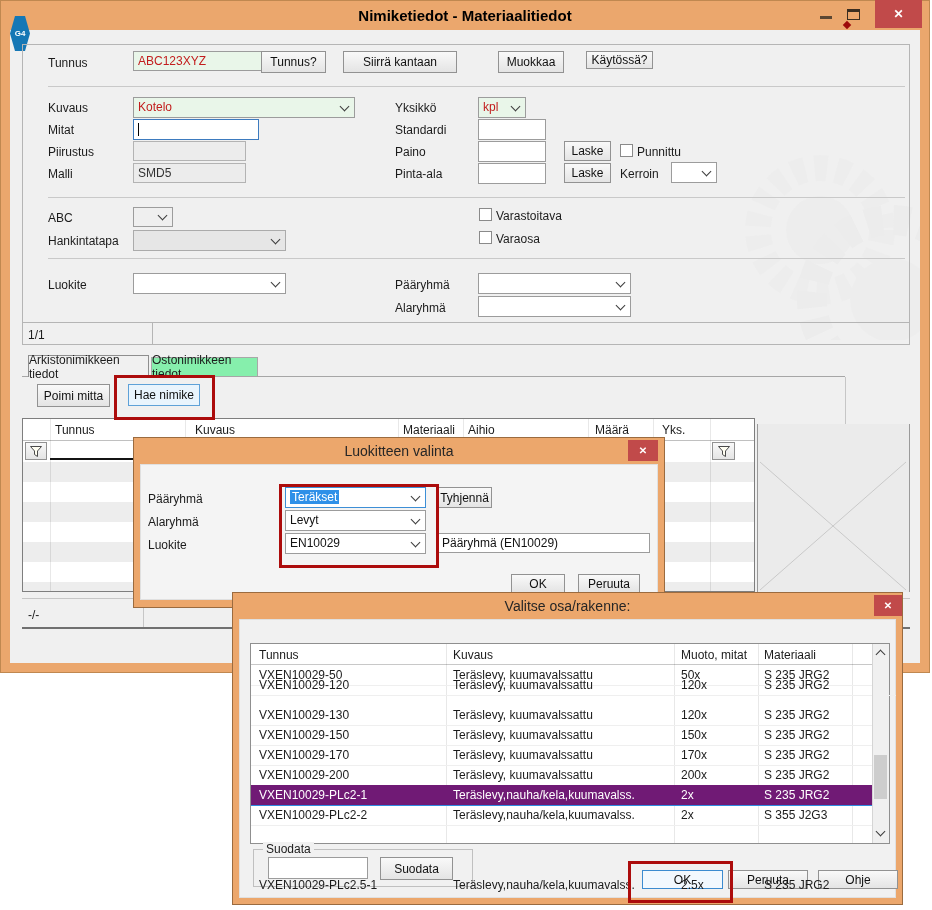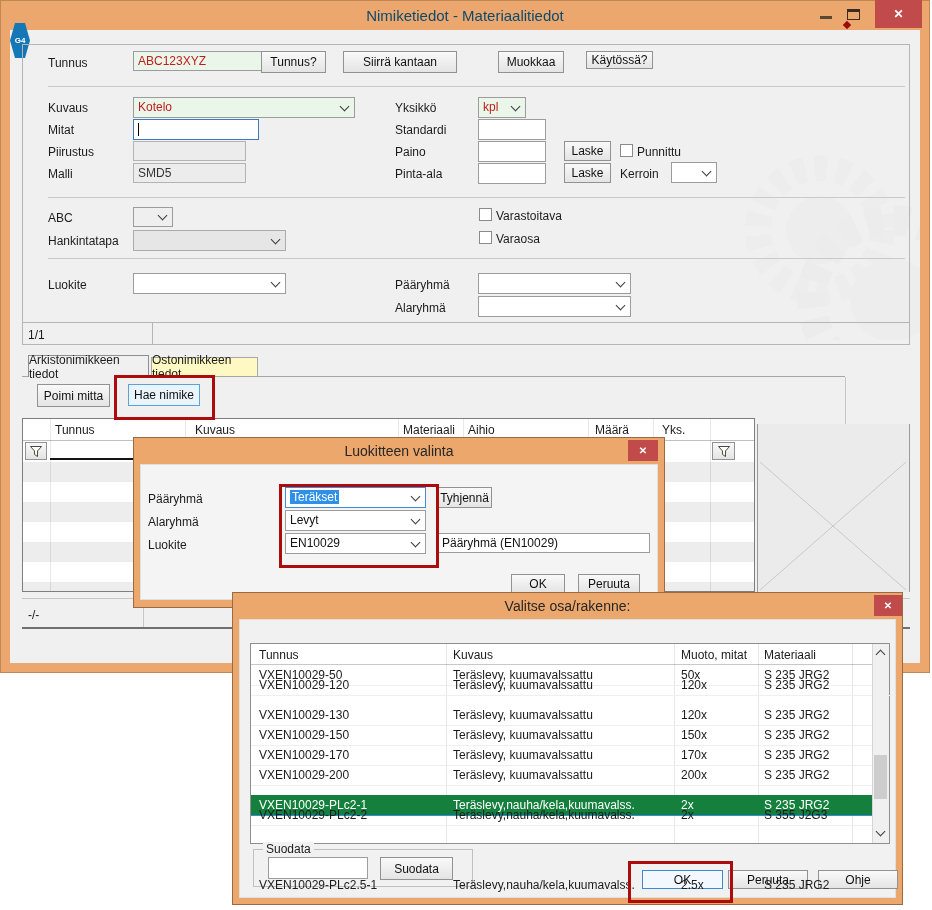--- a/index.html
+++ b/index.html
@@ -25,37 +25,37 @@
         transform:translateY(-72%) rotate(45deg);}
   .chev.up{transform:translateY(-28%) rotate(-135deg);}
   .chk{position:absolute;width:13px;height:13px;background:#fff;border:1px solid #8a8a8a;box-sizing:border-box;}
   .sep{position:absolute;height:1px;background:#c9c9c9;}
   .vline{position:absolute;width:1px;background:rgba(0,0,0,0.09);}
   .ann{position:absolute;border:3px solid #ac0c0c;z-index:40;}
   .titlebar-x{position:absolute;background:#c14a4a;color:#fff;display:flex;align-items:center;
               justify-content:center;font-weight:bold;}
   .cell{position:absolute;top:0;height:100%;display:flex;align-items:center;white-space:nowrap;overflow:hidden;}
   .vrow{position:absolute;left:251px;width:621px;height:20px;border-bottom:1px solid #efefef;}
-  .vrow.sel{background:#15803d;color:#fff;border-bottom-color:#2e8ce2;margin-top:10px;}
+  .vrow.sel{background:#701a75;color:#fff;border-bottom-color:#2e8ce2;}
   .hexicon{position:absolute;display:flex;align-items:center;justify-content:center;
            background:#1577b5;color:#fff;font-size:8px;font-weight:bold;
            clip-path:polygon(25% 3%,75% 3%,100% 50%,75% 97%,25% 97%,0 50%);}
   .caret{position:absolute;width:1px;height:13px;background:#000;}
 </style>
 </head>
 <body>
 
 <div id="stage">
 
   <div class="abs" style="left:0;top:0;width:930px;height:673px;background:#eba76d;border:1px solid #c08850;z-index:1;">
   </div>
 
-  <div class="lbl" style="left:0;top:7px;width:930px;text-align:center;font-size:15px;color:#0c4a6e;z-index:2;">Nimiketiedot - Materiaalitiedot</div>
-
-  <div class="hexicon" style="left:10px;top:22px;width:20px;height:37px;z-index:2;">G4</div>
+  <div class="lbl" style="left:0;top:7px;width:930px;text-align:center;font-size:15px;color:#000000;z-index:2;font-weight:bold;">Nimiketiedot - Materiaalitiedot</div>
+
+  <div class="hexicon" style="left:10px;top:15px;width:20px;height:37px;z-index:2;">G4</div>
 
   <div class="abs" style="left:820px;top:16px;width:12px;height:3px;background:#5c4733;z-index:2;"></div>
   <div class="abs" style="left:847px;top:9px;width:13px;height:11px;border:1px solid #3a2d20;border-top:3px solid #3a2d20;z-index:2;"></div>
   <div class="titlebar-x" style="left:875px;top:0;width:47px;height:28px;font-size:12px;z-index:2;">✕</div>
   <div class="abs" style="left:844px;top:22px;width:6px;height:6px;background:#9d0a0a;transform:rotate(45deg);z-index:3;"></div>
 
   <div class="abs" style="left:10px;top:30px;width:910px;height:633px;background:#f0f0f0;z-index:1;"></div>
 
   <svg class="abs" style="left:640px;top:50px;z-index:1;opacity:0.55;" width="280" height="290">
     <circle cx="180" cy="180" r="62" fill="none" stroke="#ececec" stroke-width="26" stroke-dasharray="13 9"></circle>
@@ -144,21 +144,21 @@
 
   <div class="sep" style="left:22px;top:322px;width:888px;background:#b5b5b5;z-index:3;"></div>
   <div class="lbl" style="left:28px;top:328px;z-index:3;">1/1</div>
   <div class="abs" style="left:152px;top:322px;width:1px;height:23px;background:#b5b5b5;z-index:3;"></div>
 
   <div class="abs" style="left:22px;top:376px;width:823px;height:1px;background:#a6a6a6;z-index:3;"></div>
   <div class="abs" style="left:28px;top:355px;width:121px;height:22px;background:#f0f0f0;border:1px solid #8e8e8e;border-bottom:none;z-index:4;
               display:flex;align-items:center;justify-content:center;">
     <span>Arkistonimikkeen tiedot</span>
   </div>
-  <div class="abs" style="left:151px;top:357px;width:107px;height:19px;background:#fef9c3;border:1px solid #a8a8a8;border-bottom:none;z-index:3;
+  <div class="abs" style="left:151px;top:357px;width:107px;height:19px;background:#86efac;border:1px solid #a8a8a8;border-bottom:none;z-index:3;
               display:flex;align-items:center;justify-content:center;">
     <span>Ostonimikkeen tiedot</span>
   </div>
   <div class="abs" style="left:845px;top:377px;width:1px;height:47px;background:#c6c6c6;z-index:3;"></div>
 
   <div class="btn" style="left:37px;top:384px;width:73px;height:23px;z-index:3;">Poimi mitta</div>
   <div class="btn focus" style="left:128px;top:384px;width:72px;height:22px;z-index:3;">Hae nimike</div>
   <div class="ann" style="left:114px;top:375px;width:95px;height:39px;"></div>
 
   <div class="abs" style="left:22px;top:418px;width:733px;height:174px;border:1px solid #7e7e7e;background:#fff;z-index:3;"></div>

